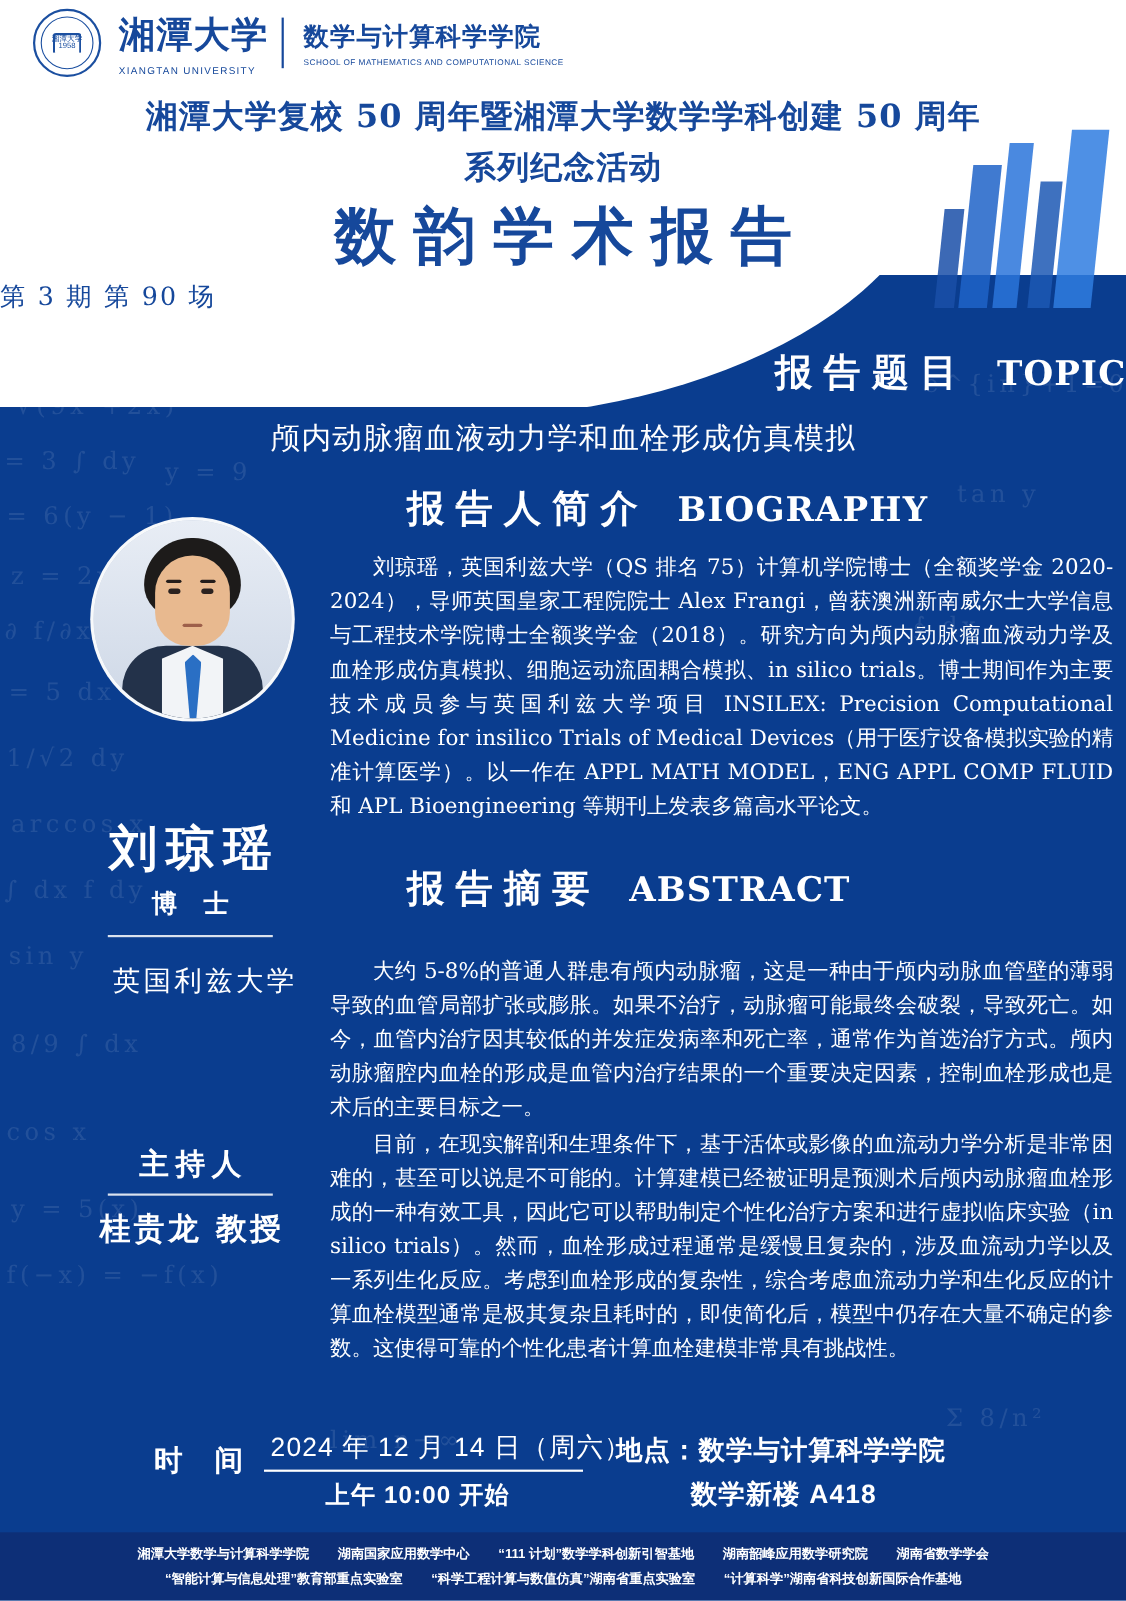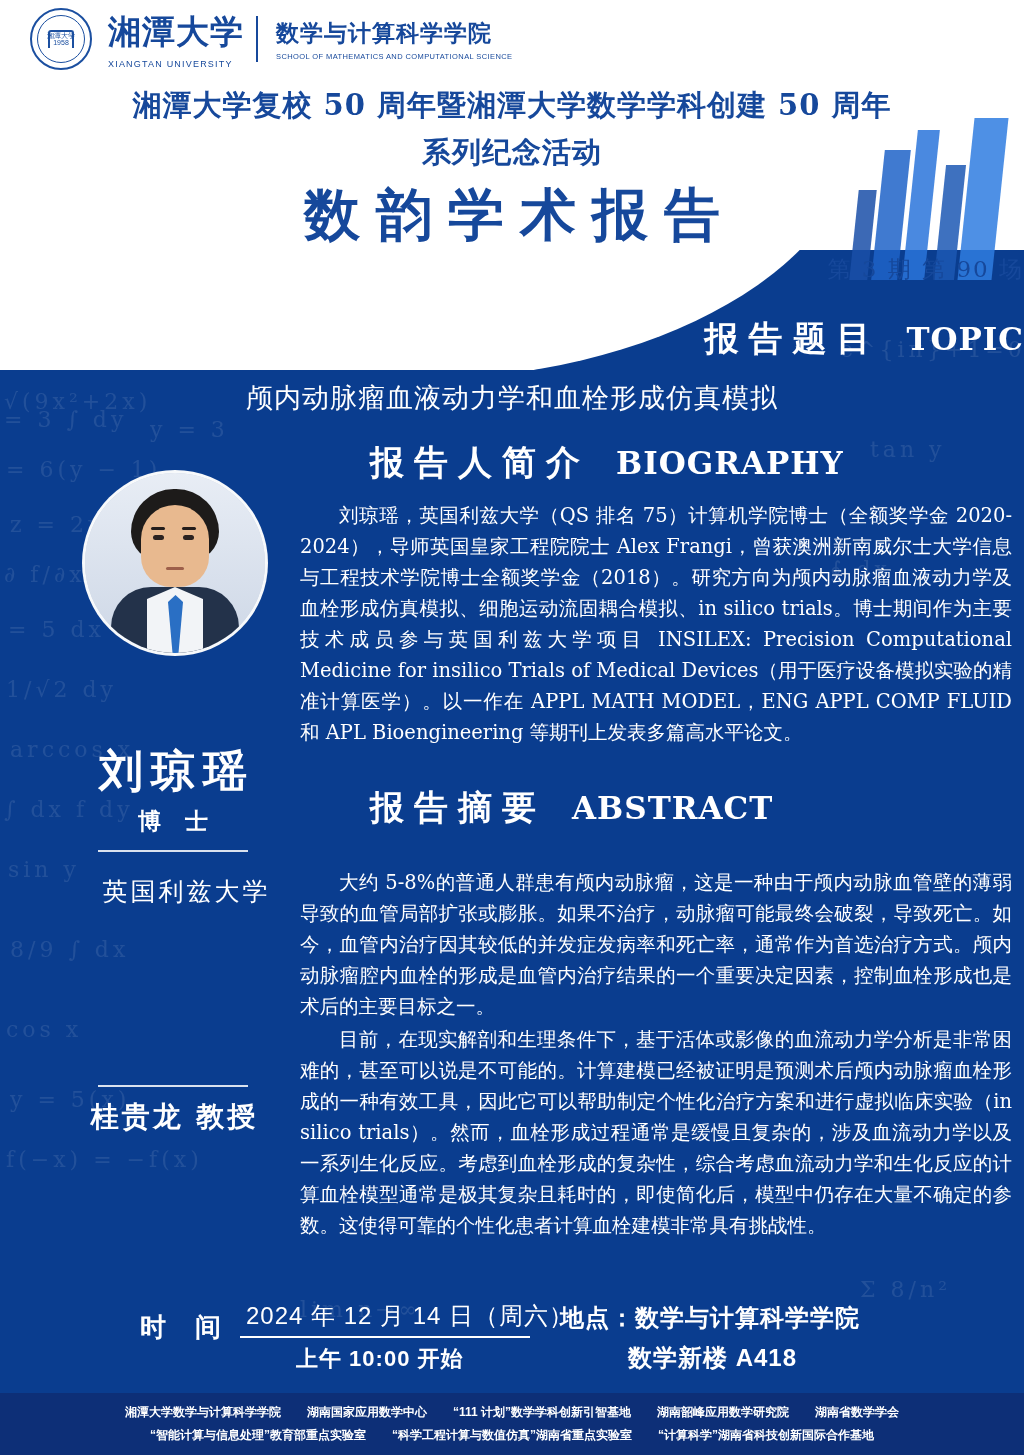--- a/index.html
+++ b/index.html
@@ -75,21 +75,21 @@
   }
   .hdr-line1{top:86px;font-size:29px;letter-spacing:1px;}
   .hdr-line2{top:133px;font-size:29px;letter-spacing:1px;}
   .big-title{
     position:absolute;width:1024px;text-align:center;top:178px;
     font-family:"DejaVu Serif","Liberation Serif",serif;
     font-size:56px;font-weight:bold;color:#16489b;letter-spacing:16px;
     text-indent:16px;
   }
   .issue{
-    position:absolute;width:1024px;text-align:right;top:254px;
+    position:absolute;width:1024px;text-align:left;top:254px;
     font-family:"DejaVu Serif","Liberation Serif",serif;
     font-size:23px;color:#16489b;letter-spacing:2px;
   }
   
   .bldg{position:absolute;background:#1f63c8;opacity:.85;}
   .b1{right:120px;top:150px;width:26px;height:130px;transform:skewX(-6deg);}
   .b2{right:92px;top:130px;width:22px;height:150px;transform:skewX(-6deg);background:#2a74da;}
   .b3{right:64px;top:165px;width:20px;height:115px;transform:skewX(-6deg);background:#1c58b4;}
   .b4{right:24px;top:118px;width:34px;height:162px;transform:skewX(-6deg);background:#2f7ce0;}
   .b0{right:152px;top:190px;width:18px;height:90px;transform:skewX(-6deg);background:#1a4fa8;}
@@ -245,36 +245,36 @@
     </div>
   </div>
 
   <div class="hdr-line1">湘潭大学复校 50 周年暨湘潭大学数学学科创建 50 周年</div>
   <div class="hdr-line2">系列纪念活动</div>
   <div class="big-title">数韵学术报告</div>
   <div class="issue">第 3 期  第 90 场</div>
 
   <div class="math-bg">
     <span style="left:8px;top:10px;">∫ dy = 2x²+1</span>
-    <span style="left:4px;top:60px;margin-top:32px;">√(9x²+2x)</span>
+    <span style="left:15px;top:60px;">√(9x²+2x)</span>
     <span style="left:4px;top:110px;">= 3 ∫ dy</span>
     <span style="left:6px;top:160px;">= 6(y − 1)</span>
     <span style="left:10px;top:215px;">z = 2x</span>
     <span style="left:4px;top:265px;">∂ f/∂x</span>
     <span style="left:8px;top:320px;">= 5 dx</span>
     <span style="left:6px;top:380px;">1/√2   dy</span>
     <span style="left:10px;top:440px;">arccos x</span>
     <span style="left:4px;top:500px;">∫ dx  f dy</span>
     <span style="left:8px;top:560px;">sin y</span>
     <span style="left:10px;top:640px;">8/9  ∫ dx</span>
     <span style="left:6px;top:720px;">cos x</span>
     <span style="left:10px;top:790px;">y = 5(x)</span>
     <span style="left:6px;top:850px;">f(−x) = −f(x)</span>
     <span style="left:120px;top:30px;">dy/dx = 3x</span>
-    <span style="left:150px;top:120px;">y = 3</span>
+    <span style="left:150px;top:120px;">y = 9</span>
     <span style="left:130px;top:230px;">Σ aₙ</span>
     <span style="left:840px;top:40px;">e^{iπ}+1=0</span>
     <span style="left:870px;top:140px;">tan y</span>
     <span style="left:830px;top:260px;">∮ dx</span>
     <span style="left:860px;top:980px;">Σ 8/n²</span>
     <span style="left:300px;top:1000px;">lim n→∞</span>
   </div>
 
   <div class="sec-head" id="topic-head">
     <span class="sec-cn">报告题目</span>
@@ -310,20 +310,21 @@
     <div class="ph-brow r"></div>
     <div class="ph-eye l"></div>
     <div class="ph-eye r"></div>
     <div class="ph-mouth"></div>
   </div>
   <div class="name">刘琼瑶</div>
   <div class="degree">博 士</div>
   <div class="rule" id="rule1"></div>
   <div class="affil">英国利兹大学</div>
 
+  <div class="host-label">主持人</div>
   <div class="rule" id="rule2"></div>
   <div class="host-name">桂贵龙 教授</div>
 
   <div class="time-label">时 间</div>
   <div class="date-line">2024 年 12 月 14 日（周六）</div>
   <div class="time-rule"></div>
   <div class="time-line">上午 10:00 开始</div>
   <div class="place-line1">
     <span>地点：</span><span>数学与计算科学学院</span>
   </div>

